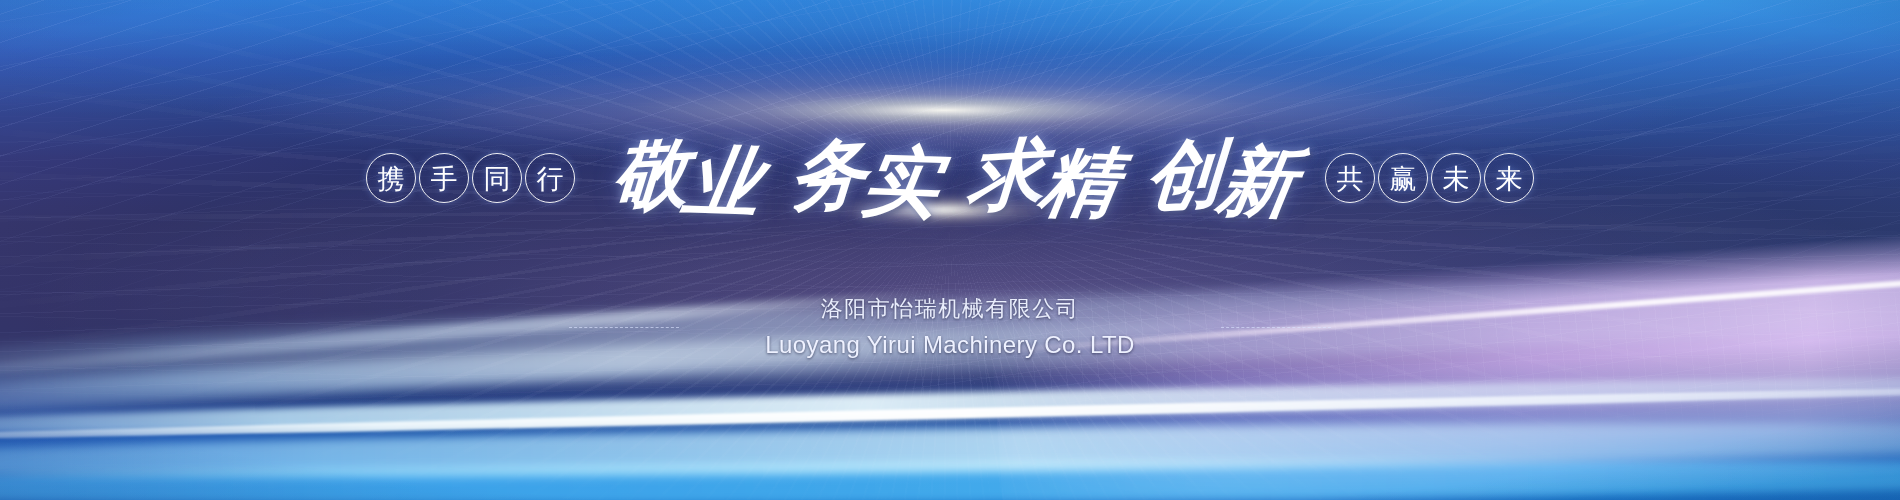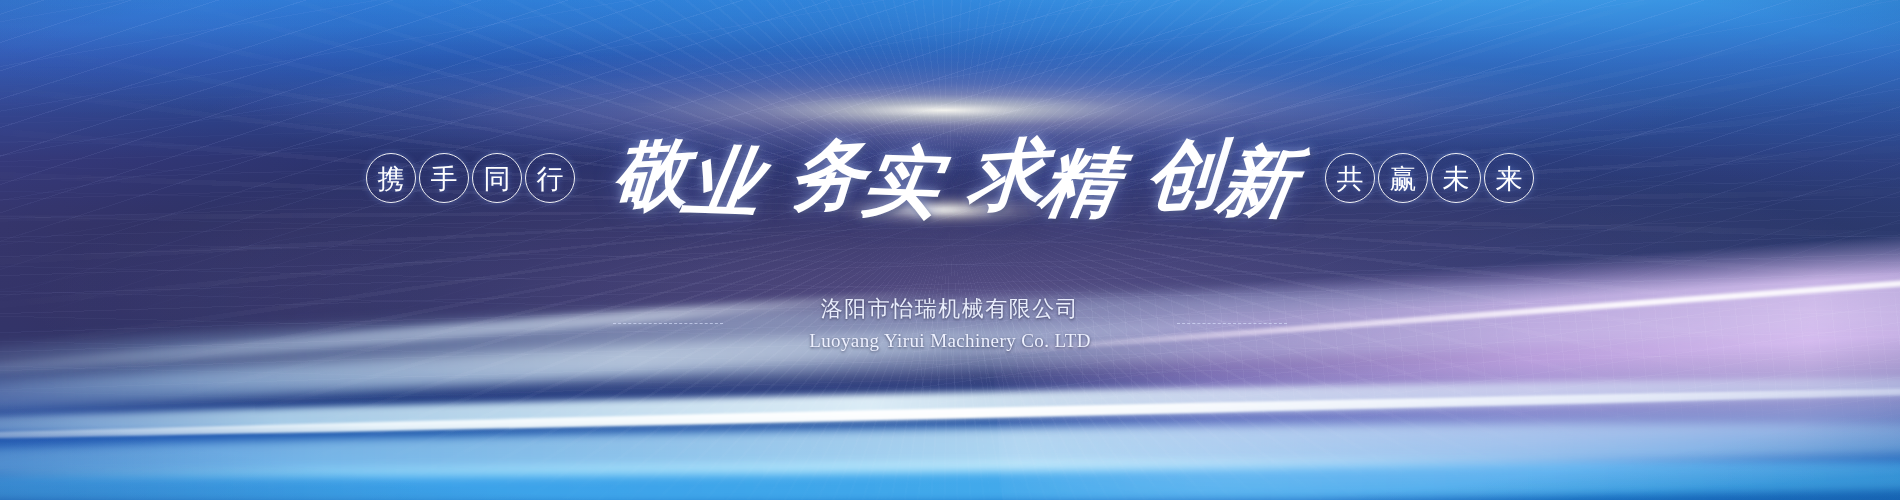--- a/index.html
+++ b/index.html
@@ -332,22 +332,22 @@
   }
   .company-cn {
     font-family: "DejaVu Sans", "Liberation Sans", sans-serif;
     font-size: 22px;
     letter-spacing: 1.5px;
     line-height: 1.5;
     color: #e9edfc;
     text-shadow: 0 1px 3px rgba(8,10,40,0.6);
   }
   .company-en {
-    font-family: Liberation Serif, serif;
-    font-size: 19px;
+    font-family: Liberation Sans, sans-serif;
+    font-size: 24px;
     letter-spacing: 0.4px;
     line-height: 1.5;
     color: #eef1ff;
     text-shadow: 0 1px 3px rgba(8,10,40,0.6);
     margin-top: 2px;
   }
 </style>
 </head>
 <body>
 

